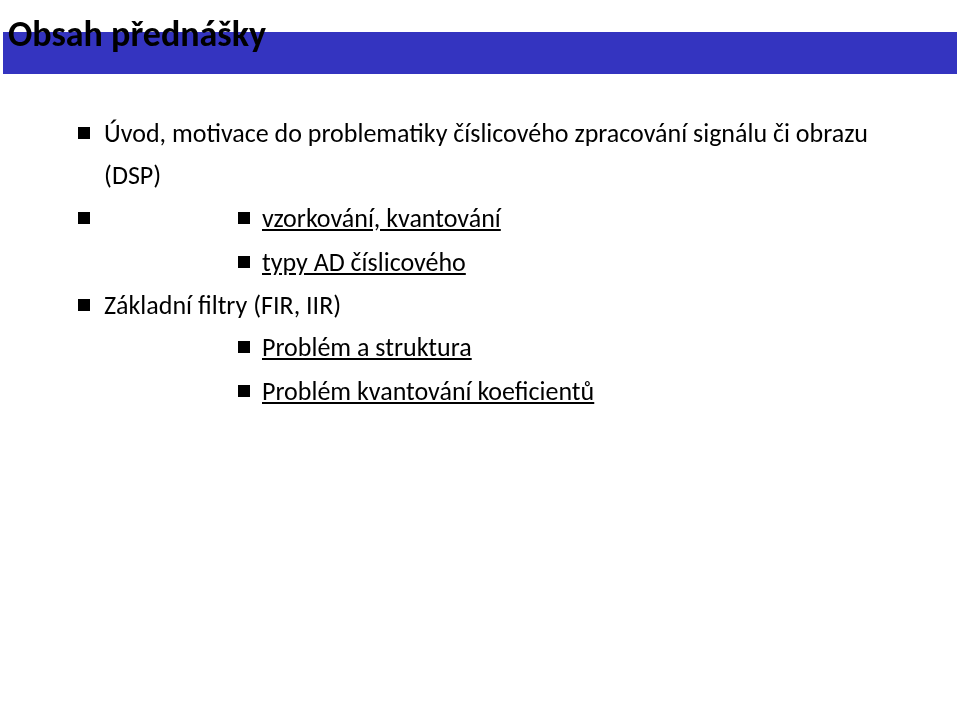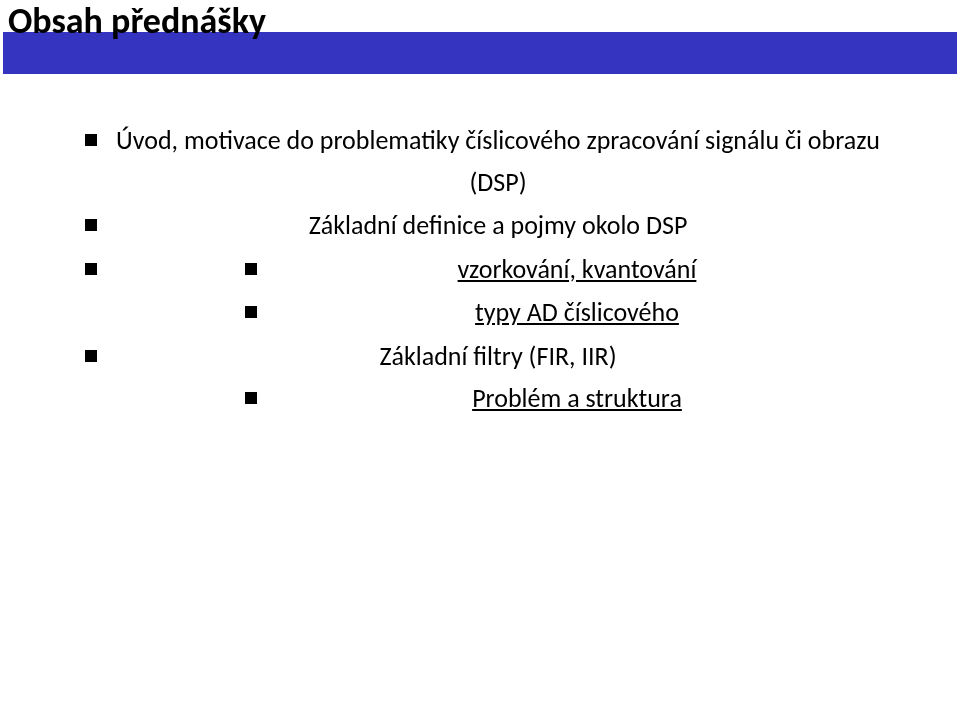--- a/index.html
+++ b/index.html
@@ -9,40 +9,39 @@
     position: absolute;
     left: 3px;
     top: 32px;
     width: 954px;
     height: 42px;
     background: #3434c0;
   }
   .title-text {
     position: absolute;
     left: 8px;
-    top: 3px;
+    top: 16px;
     font-size: 36px;
     font-weight: 700;
     color: #000;
     line-height: 1;
   }
   .content {
     position: absolute;
     left: 60px;
     top: 105px;
     width: 840px;
     font-size: 26px;
     color: #000;
     line-height: 1.6;
   }
   .lvl1 {
     list-style: none;
     padding: 0;
-    margin: 15px;
-    text-align: center;
+    margin: 8px;
   }
   .lvl1 > li {
     position: relative;
     padding-left: 36px;
     margin-bottom: 2px;
   }
   .lvl1 > li::before {
     content: "";
     position: absolute;
     left: 10px;
@@ -75,28 +74,28 @@
 </head>
 <body>
 
 <div class="page">
   <div class="title-bar"></div>
   <div class="title-text">Obsah přednášky</div>
 
   <div class="content">
     <ul class="lvl1">
       <li><span>Úvod, motivace do problematiky číslicového zpracování signálu či obrazu (DSP)</span></li>
-      <li><span>Základní definice a pojmy okolo DSP</span></li>
       <li>
         <ul class="lvl2">
           <li><span>vzorkování, kvantování</span></li>
           <li><span>typy AD číslicového</span></li>
         </ul>
       </li>
       <li>
         <span>Základní filtry (FIR, IIR)</span>
         <ul class="lvl2">
           <li><span>Problém a struktura</span></li>
+          <li><span>Problém kvantování koeficientů</span></li>
         </ul>
       </li>
     </ul>
   </div>
 </div>
 
 </body></html>

